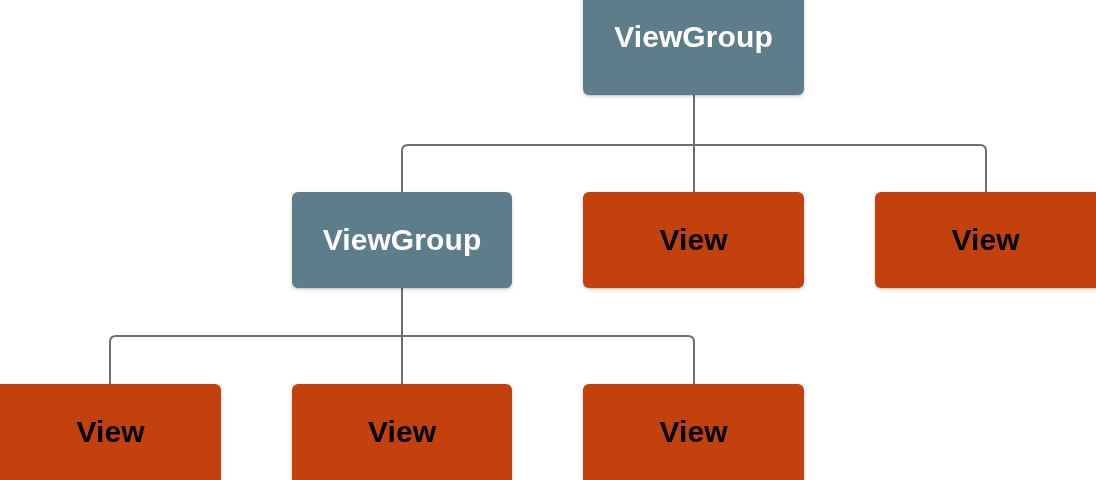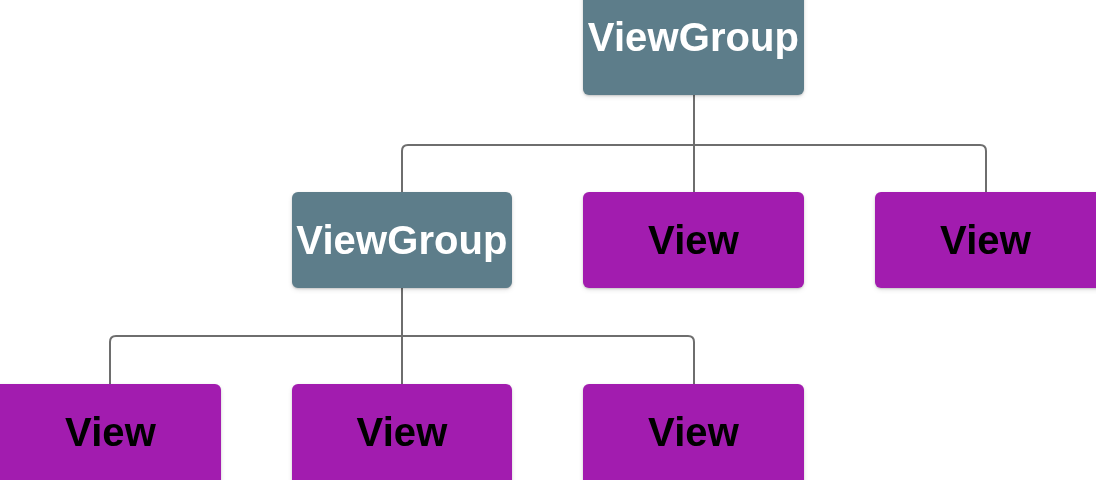--- a/index.html
+++ b/index.html
@@ -29,34 +29,34 @@
   .node {
     position: absolute;
     box-sizing: border-box;
     border-radius: 6px;
     display: flex;
     align-items: center;
     justify-content: center;
     box-shadow: 0 1px 2px rgba(0,0,0,0.16), 0 2px 5px rgba(0,0,0,0.10);
   }
   .node-label {
-    font-size: 40px;
+    font-size: 30px;
     font-weight: 600;
     letter-spacing: 0.1px;
     line-height: 1;
     white-space: nowrap;
   }
   .node.viewgroup {
     background: #5d7d8a;
   }
   .node.viewgroup .node-label {
     color: #ffffff;
   }
   .node.view {
-    background: #a21caf;
+    background: #c2410c;
   }
   .node.view .node-label {
     color: #000000;
   }
   
   .clip-top {
     border-top-left-radius: 0;
     border-top-right-radius: 0;
   }
   .clip-bottom {

